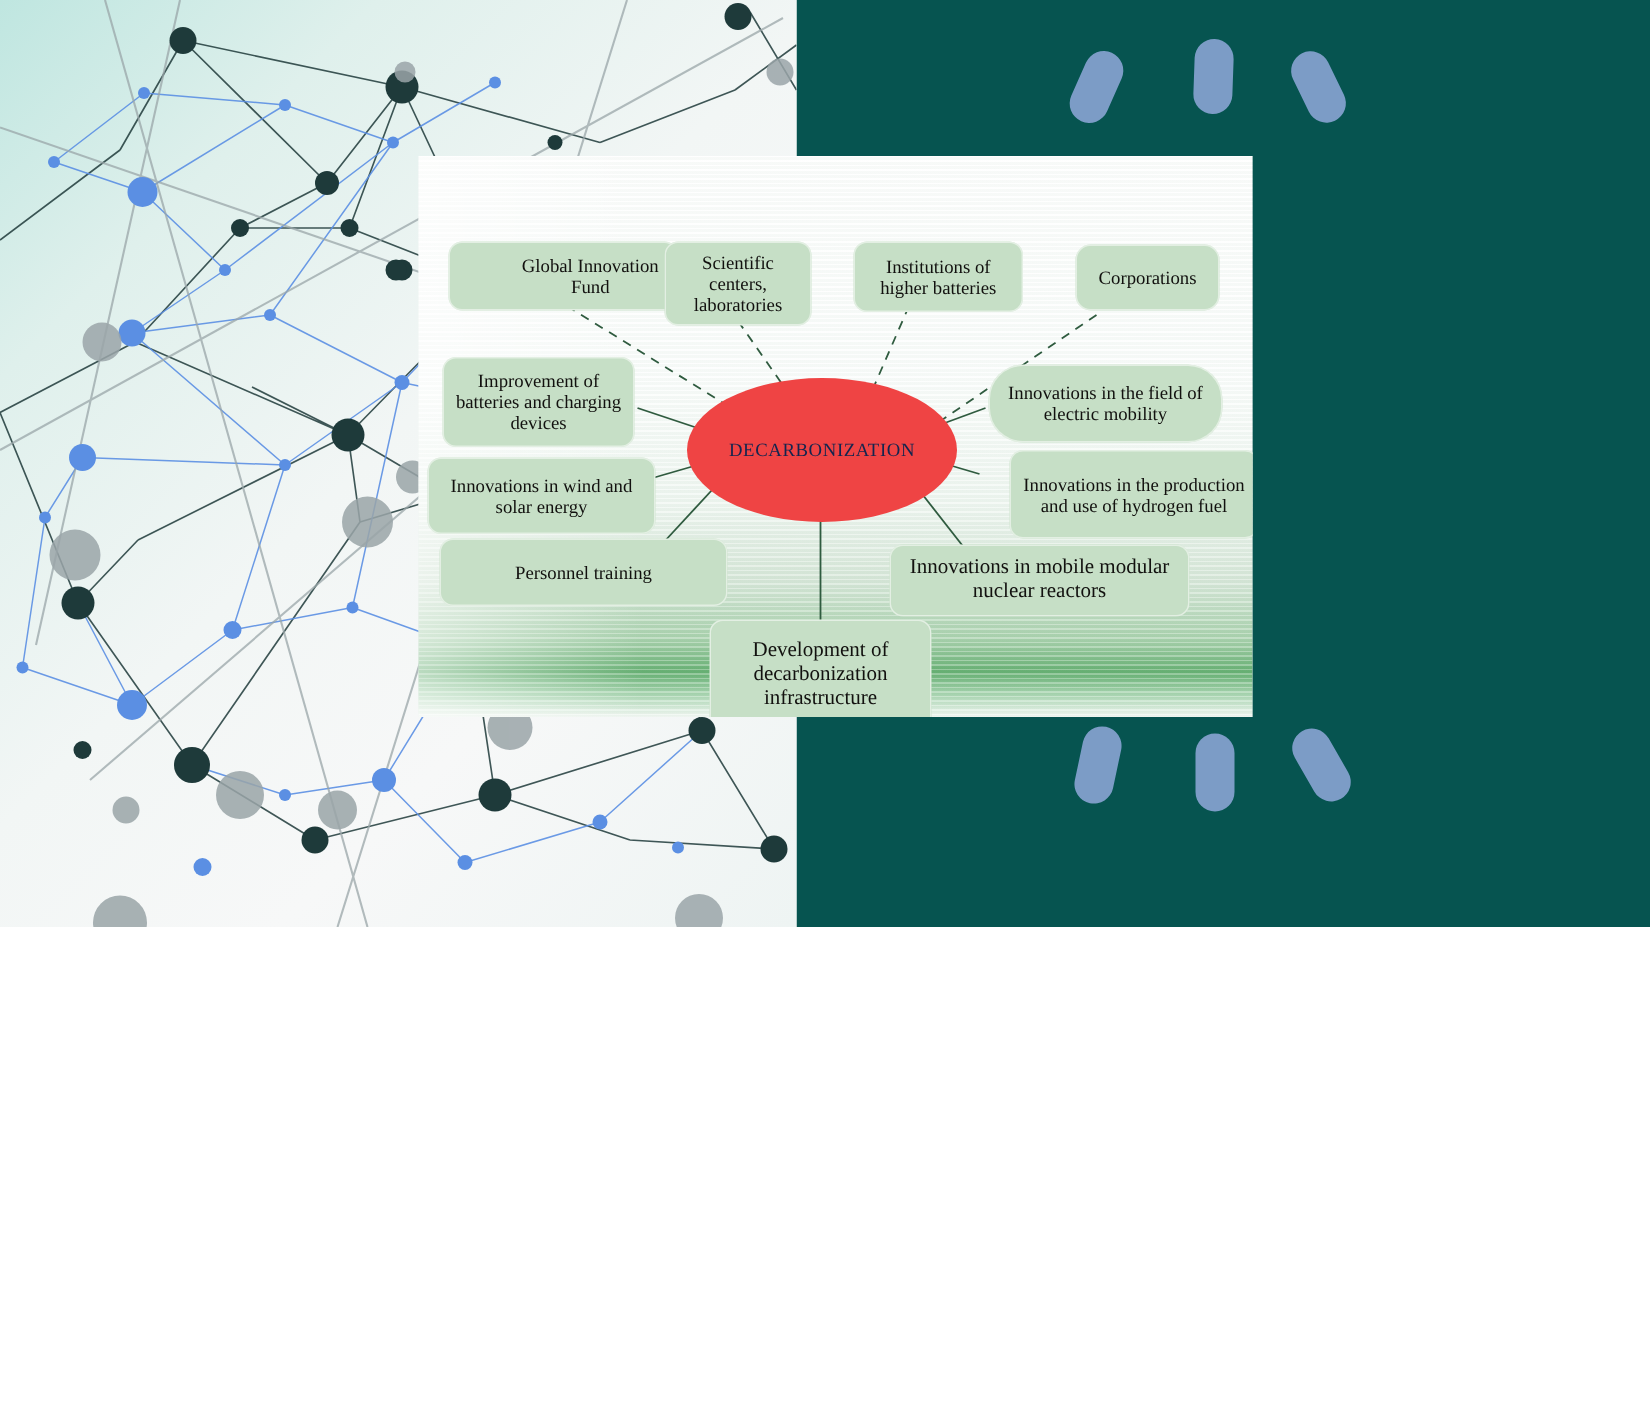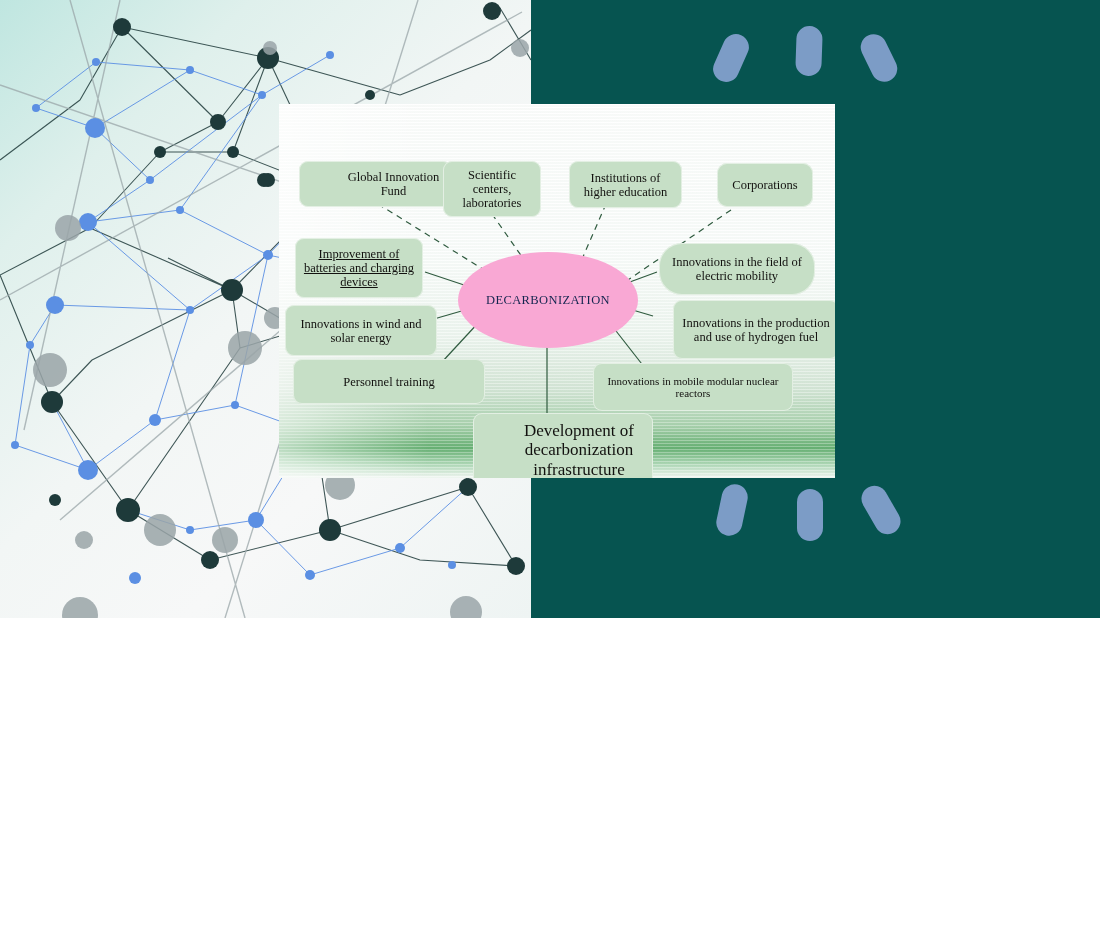--- a/index.html
+++ b/index.html
@@ -44,21 +44,21 @@
   
   .links{position:absolute;left:0;top:0;width:556px;height:374px;}
 
   
   .box{position:absolute;background:#c6dfc6;border-radius:9px;
        display:flex;align-items:center;justify-content:center;text-align:center;
        color:#12110f;font-family:"Liberation Serif",serif;line-height:1.12;
        box-shadow:0 0 0 1px rgba(255,255,255,.5) inset;}
   .box span{display:block;padding:0 5px;}
 
-  .ellipse{position:absolute;background:#f9a8d4;border-radius:50%;
+  .ellipse{position:absolute;background:#ef4444;border-radius:50%;
        display:flex;align-items:center;justify-content:center;text-align:center;}
   .ellipse span{color:#13254f;font-family:"Liberation Serif",serif;font-size:12.5px;
        letter-spacing:.4px;font-weight:400;}
 </style>
 </head>
 <body>
 
 <div class="stage">
   <div class="slide">
 
@@ -173,47 +173,47 @@
         </g>
       </svg>
 
       <div class="box" style="left:20px;top:57px;width:117px;height:46px;font-size:12.5px;padding-left:36px;">
         <span>Global Innovation Fund</span>
       </div>
       <div class="box" style="left:164px;top:57px;width:98px;height:56px;font-size:12.5px;">
         <span>Scientific centers, laboratories</span>
       </div>
       <div class="box" style="left:290px;top:57px;width:113px;height:47px;font-size:12.5px;">
-        <span>Institutions of higher education</span>
+        <span>Institutions of higher batteries</span>
       </div>
       <div class="box" style="left:438px;top:59px;width:96px;height:44px;font-size:12.5px;border-radius:10px;">
         <span>Corporations</span>
       </div>
 
-      <div class="box" style="left:16px;top:134px;width:128px;height:60px;font-size:12.5px;text-decoration:underline;">
+      <div class="box" style="left:16px;top:134px;width:128px;height:60px;font-size:12.5px;">
         <span>Improvement of batteries and charging devices</span>
       </div>
       <div class="box" style="left:14px;top:255px;width:192px;height:45px;font-size:12.5px;">
         <span>Personnel training</span>
       </div>
       <div class="box" style="left:6px;top:201px;width:152px;height:51px;font-size:12.5px;">
         <span>Innovations in wind and solar energy</span>
       </div>
 
       <div class="box" style="left:380px;top:139px;width:156px;height:52px;font-size:12.5px;border-radius:23px;">
         <span>Innovations in the field of electric mobility</span>
       </div>
       <div class="box" style="left:394px;top:196px;width:166px;height:59px;font-size:12.5px;">
         <span>Innovations in the production and use of hydrogen fuel</span>
       </div>
-      <div class="box" style="left:314px;top:259px;width:200px;height:48px;font-size:11px;">
+      <div class="box" style="left:314px;top:259px;width:200px;height:48px;font-size:14px;">
         <span>Innovations in mobile modular nuclear reactors</span>
       </div>
 
-      <div class="box" style="left:194px;top:309px;width:148px;height:74px;font-size:17px;padding-left:32px;">
+      <div class="box" style="left:194px;top:309px;width:148px;height:74px;font-size:14px;">
         <span>Development of decarbonization infrastructure</span>
       </div>
 
       <div class="ellipse" style="left:179px;top:148px;width:180px;height:96px;">
         <span>DECARBONIZATION</span>
       </div>
     </div>
 
   </div>
 </div>

